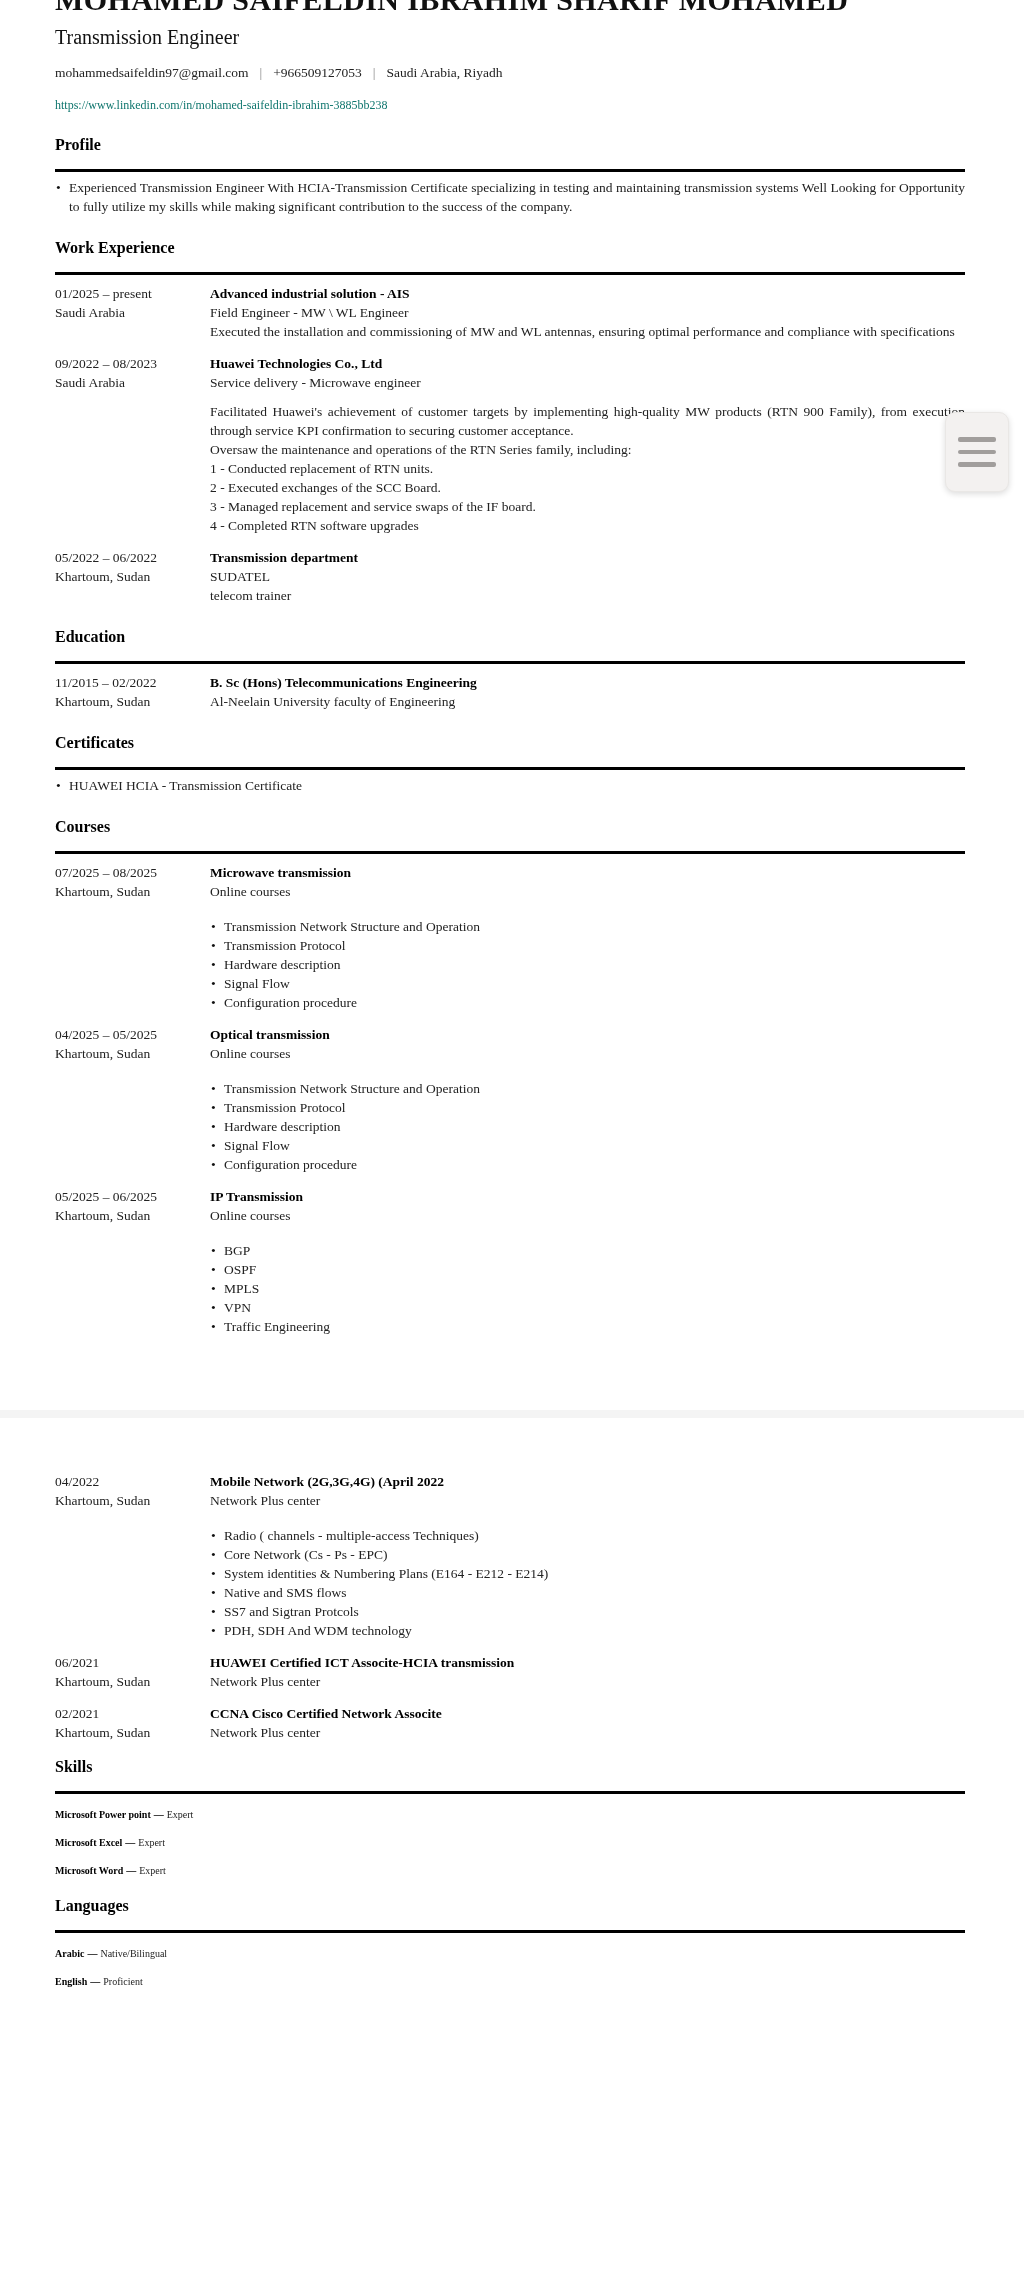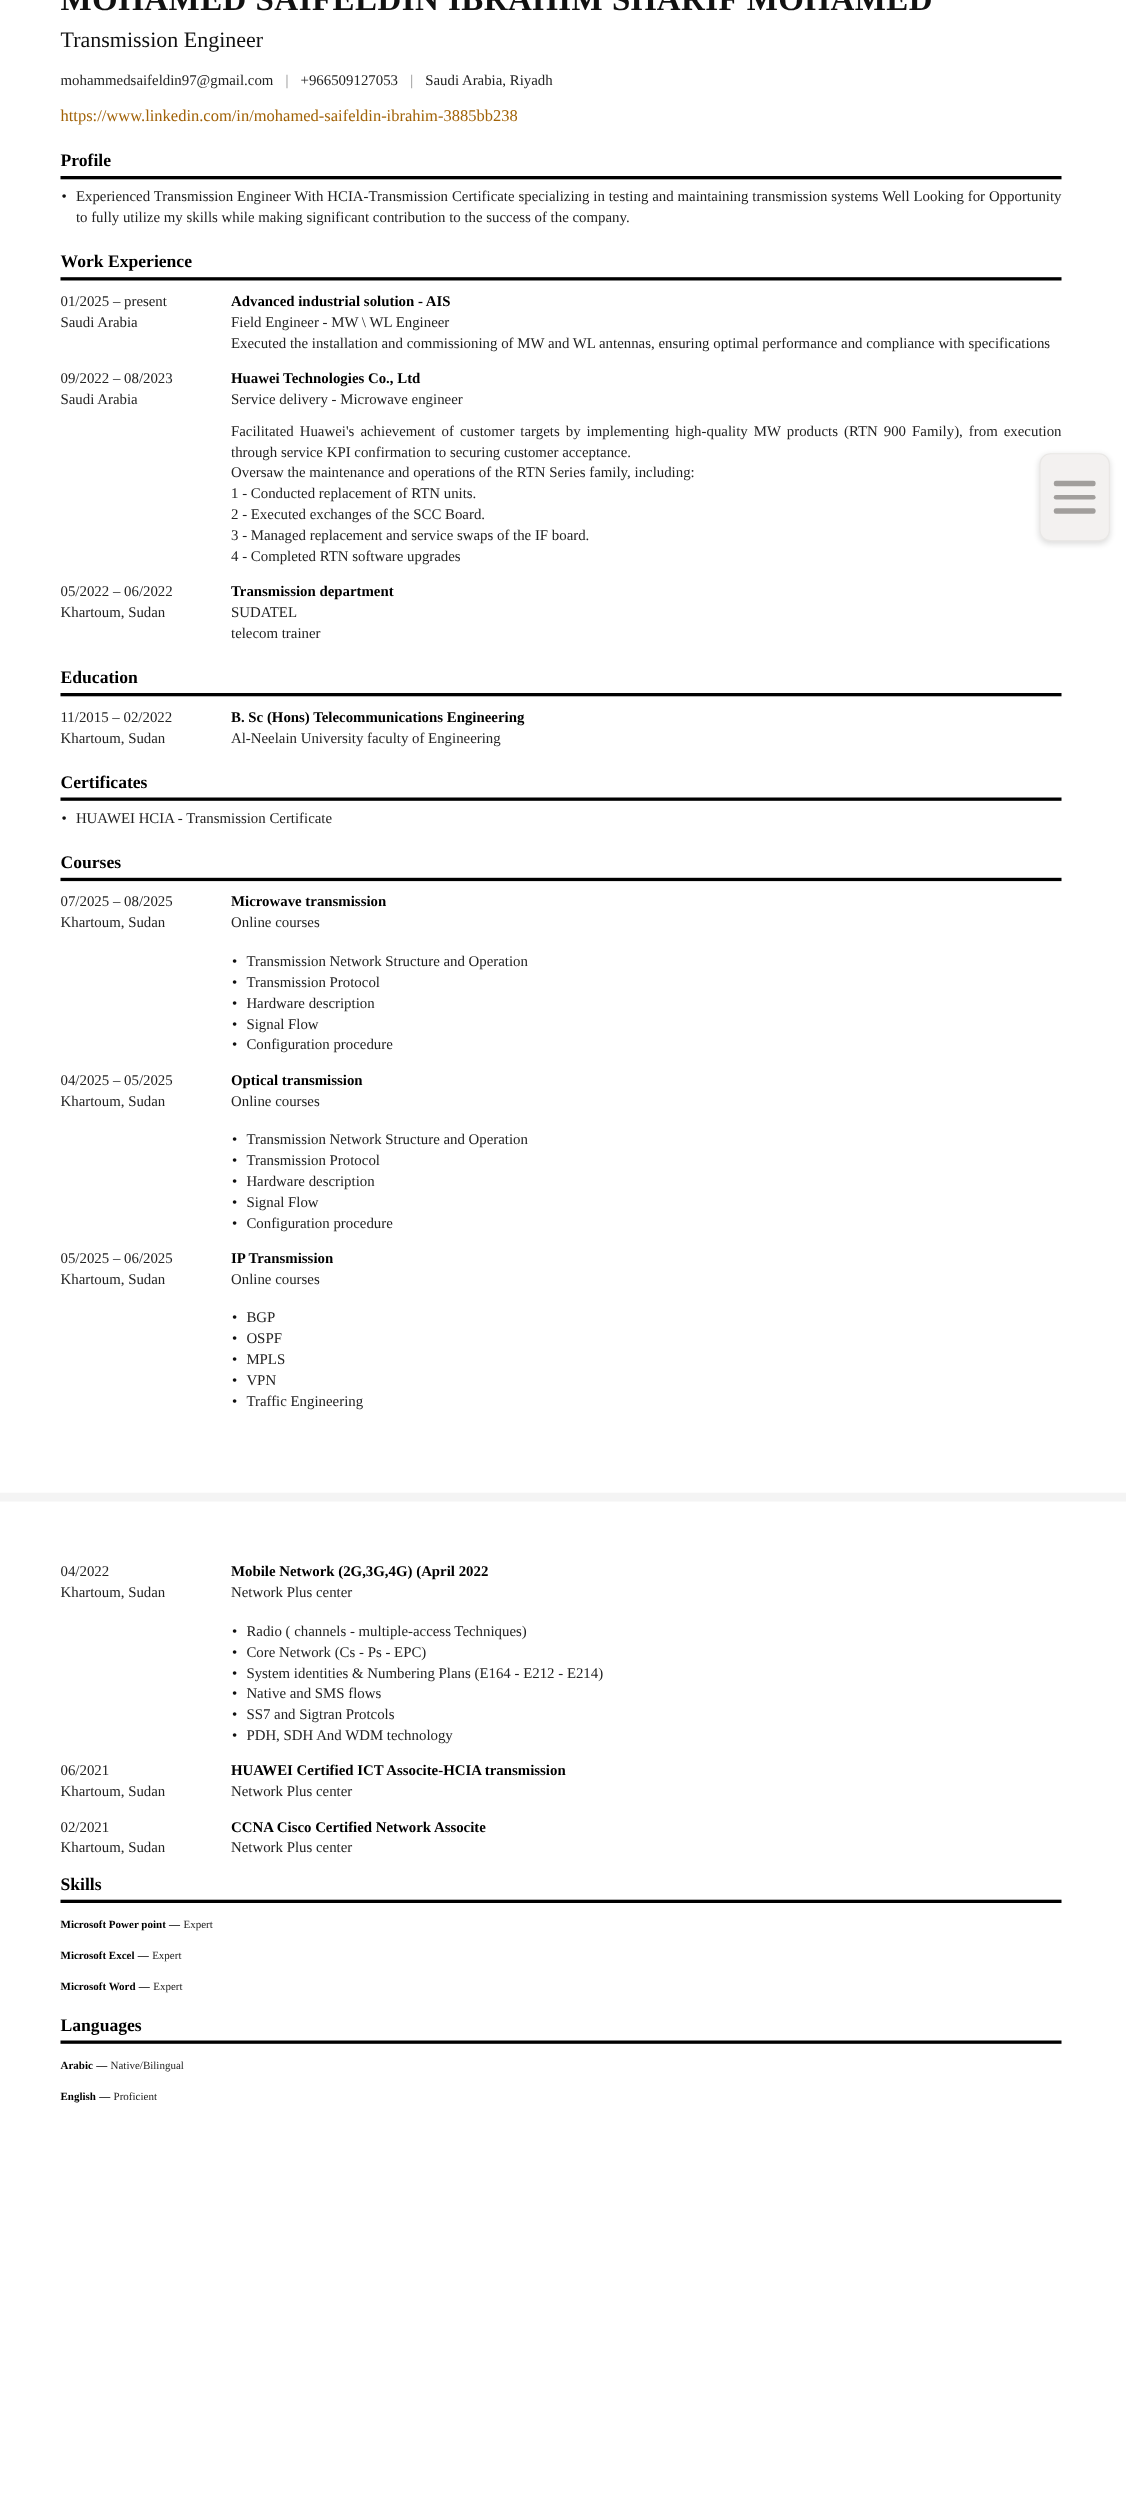--- a/index.html
+++ b/index.html
@@ -20,27 +20,27 @@
 
   
   .name {
     font-size: 30px; font-weight: 700; color: #111;
     letter-spacing: 0.4px; white-space: nowrap;
     line-height: 1.1; margin-top: -17px;
   }
   .person-title { font-size: 20px; color: #111; margin-top: 9px; line-height: 1.25; }
   .contact-row { margin-top: 15px; font-size: 13.5px; color: #222; }
   .contact-row .divider { color: #888; padding: 0 11px; font-weight: 400; }
-  .linkedin-row { margin-top: 17px; font-size: 15px; color: #a16207; font-family: Liberation Serif, serif; }
+  .linkedin-row { margin-top: 17px; font-size: 12px; color: #0f766e; font-family: Liberation Serif, serif; }
 
   
   .section { margin-top: 22px; }
   .section-heading {
     font-size: 16px; font-weight: 700; color: #000;
-    border-bottom: 3px solid #c4b5fd; padding-bottom: 3px;
+    border-bottom: 3px solid #c4b5fd; padding-bottom: 14px;
     line-height: 1.25;
   }
 
   
   ul.dotlist { margin: 6px 0 0 0; padding-left: 14px; list-style: none; }
   ul.dotlist li { position: relative; font-size: 13.5px; line-height: 19px; }
   ul.dotlist li::before {
     content: "\2022"; position: absolute; left: -13px; top: 0;
     font-size: 13.5px; color: #111;
   }

